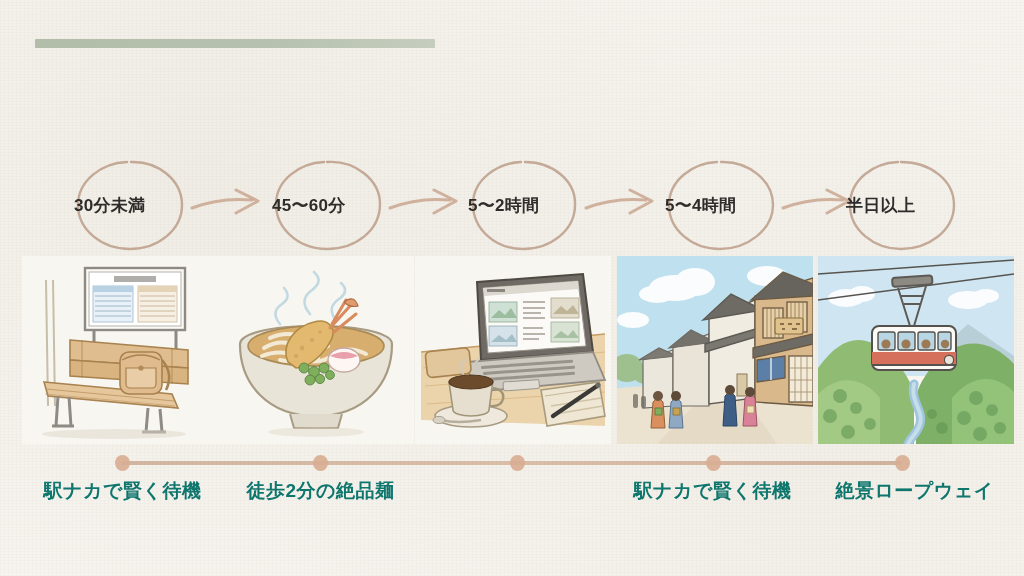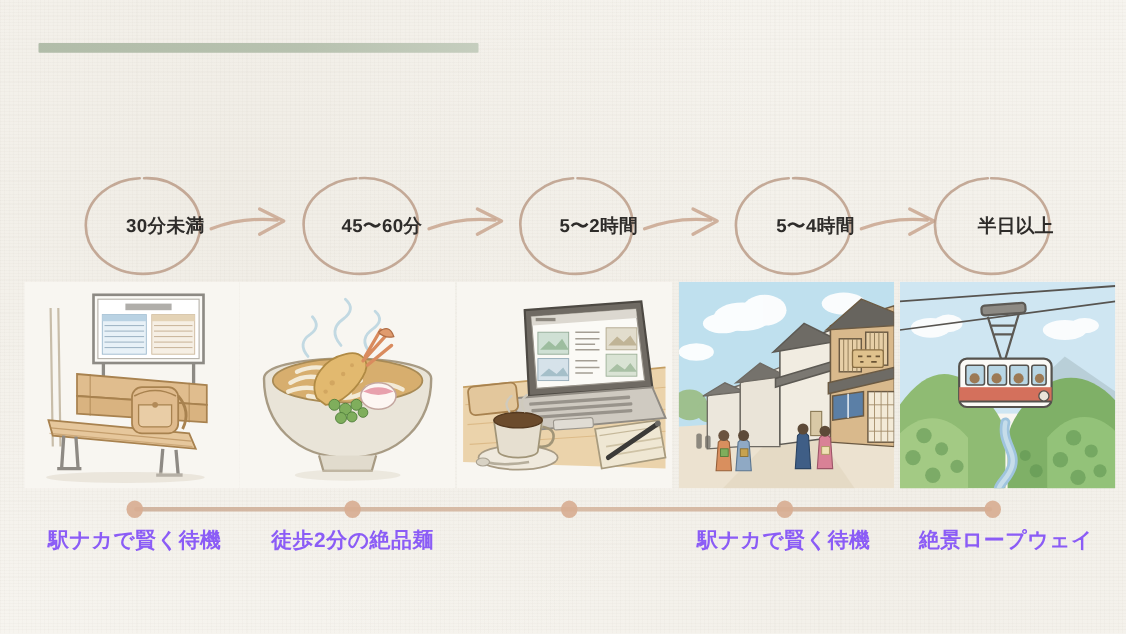--- a/index.html
+++ b/index.html
@@ -49,21 +49,21 @@
   
   .bubble-row {
     position: absolute;
     left: 0; top: 158px;
     width: 1024px; height: 96px;
   }
   .bubble {
     position: absolute;
     top: 0;
     width: 112px; height: 94px;
-    display: flex; align-items: center; justify-content: flex-end;
+    display: flex; align-items: center; justify-content: flex-start;
   }
   .bubble .ring { position: absolute; inset: 0; }
   .bubble-label {
     position: relative;
     font-size: 17px;
     font-weight: 600;
     color: #2e2c2a;
     white-space: nowrap;
     letter-spacing: .3px;
     z-index: 2;
@@ -118,21 +118,21 @@
     left: 0; top: 478px;
     width: 1024px; height: 40px;
   }
   .caption {
     position: absolute;
     top: 0;
     width: 205px;
     text-align: center;
     font-size: 19px;
     font-weight: 700;
-    color: #8b5cf6;
+    color: #0f766e;
     letter-spacing: .5px;
     white-space: nowrap;
   }
 </style>
 </head>
 <body>
 
 <div class="paper-texture"></div>
 
 <div class="slide">

